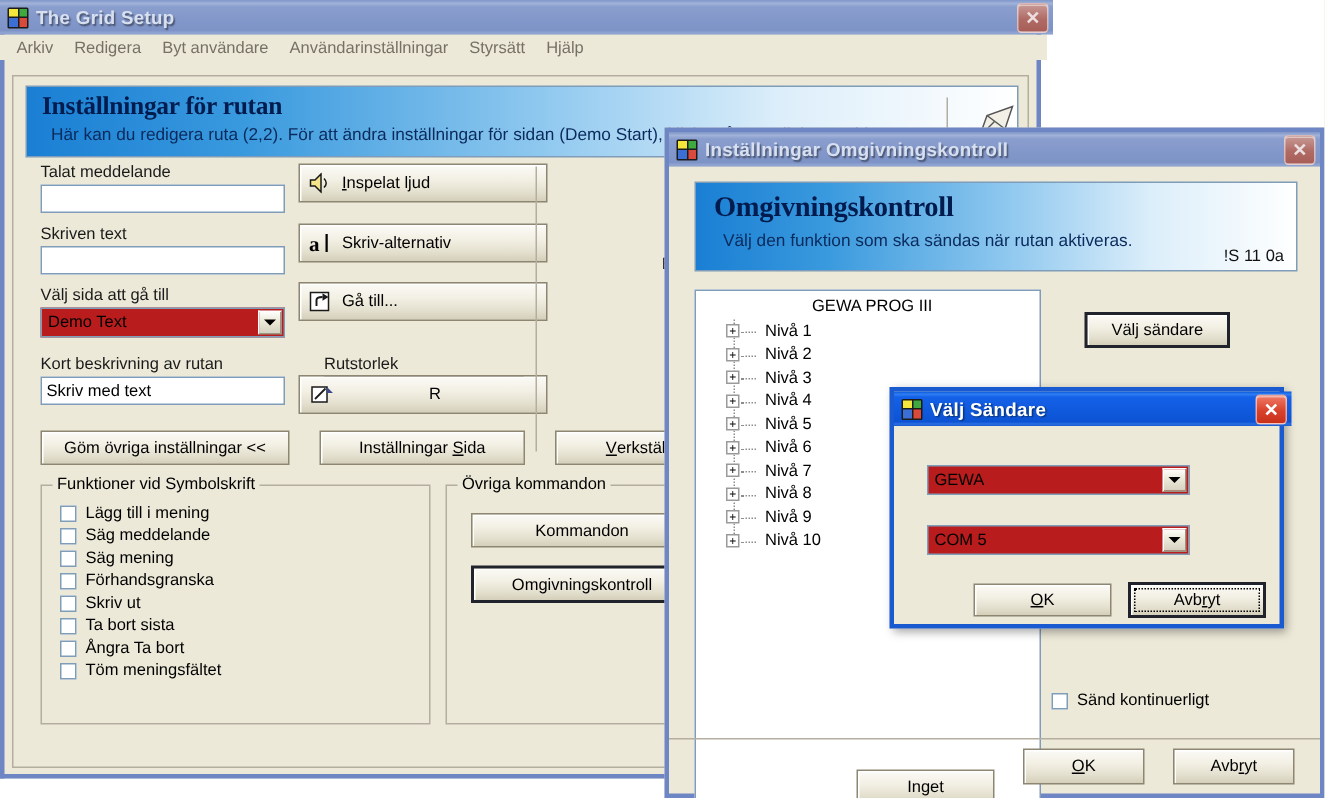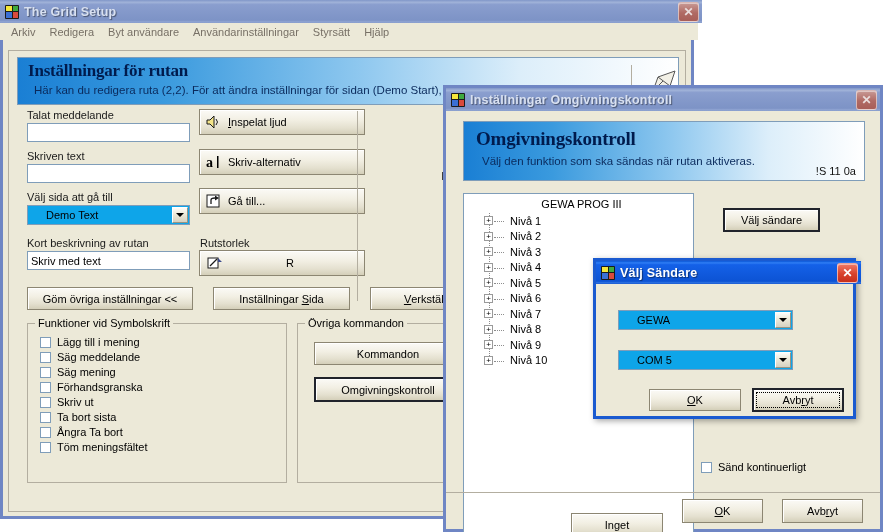--- a/index.html
+++ b/index.html
@@ -62,22 +62,22 @@
   .banner h1{margin:0;font-size:17px;font-weight:bold;color:#001b4d;letter-spacing:-.2px;font-family:Liberation Serif, serif;}
   .banner p{margin:0;font-size:11.5px;color:#0a2a5c;}
 
   
   .lbl{font-size:11px;color:#1a1a1a;}
   .tbox{
     background:#fff;border:1px solid #7f9db9;box-sizing:border-box;
     font-size:11px;padding:2px 3px;display:flex;align-items:center;color:#000;
   }
   .combo{
-    background:#0ea5e9;border:1px solid #7f9db9;box-sizing:border-box;
-    font-size:11px;display:flex;align-items:center;position:relative;padding-left:18px;
+    background:#b91c1c;border:1px solid #7f9db9;box-sizing:border-box;
+    font-size:11px;display:flex;align-items:center;position:relative;padding-left:4px;
   }
   .combo .arrow{
     position:absolute;right:1px;top:1px;bottom:1px;width:16px;
     background:linear-gradient(to bottom,#fdfdfb,#ece9d8 45%,#d6d2c2);
     border:1px solid #fff;border-right-color:#9a9483;border-bottom-color:#9a9483;
     display:flex;align-items:center;justify-content:center;box-sizing:border-box;
   }
   .tri{width:0;height:0;border-left:4px solid transparent;border-right:4px solid transparent;border-top:4px solid #000;}
 
   .btn{
@@ -158,21 +158,21 @@
       <div class="tbox" style="width:163px;height:19px;"></div>
 
       <div class="lbl" style="margin-top:8px;margin-bottom:2px;">Välj sida att gå till</div>
       <div class="combo" style="width:163px;height:20px;">
         <span>Demo Text</span>
         <span class="arrow">
             <span class="tri"></span>
           </span>
       </div>
 
-      <div style="display:flex;gap:10px;margin-top:12px;">
+      <div style="display:flex;gap:26px;margin-top:12px;">
         <div>
           <div class="lbl" style="margin-bottom:2px;">Kort beskrivning av rutan</div>
           <div class="tbox" style="width:163px;height:19px;">Skriv med text</div>
         </div>
         <div>
           <div class="lbl" style="margin-bottom:2px;">Rutstorlek</div>
           <div class="combo" style="width:133px;height:20px;">
             <span>Enkel ruta</span>
             <span class="arrow">
                 <span class="tri"></span>

